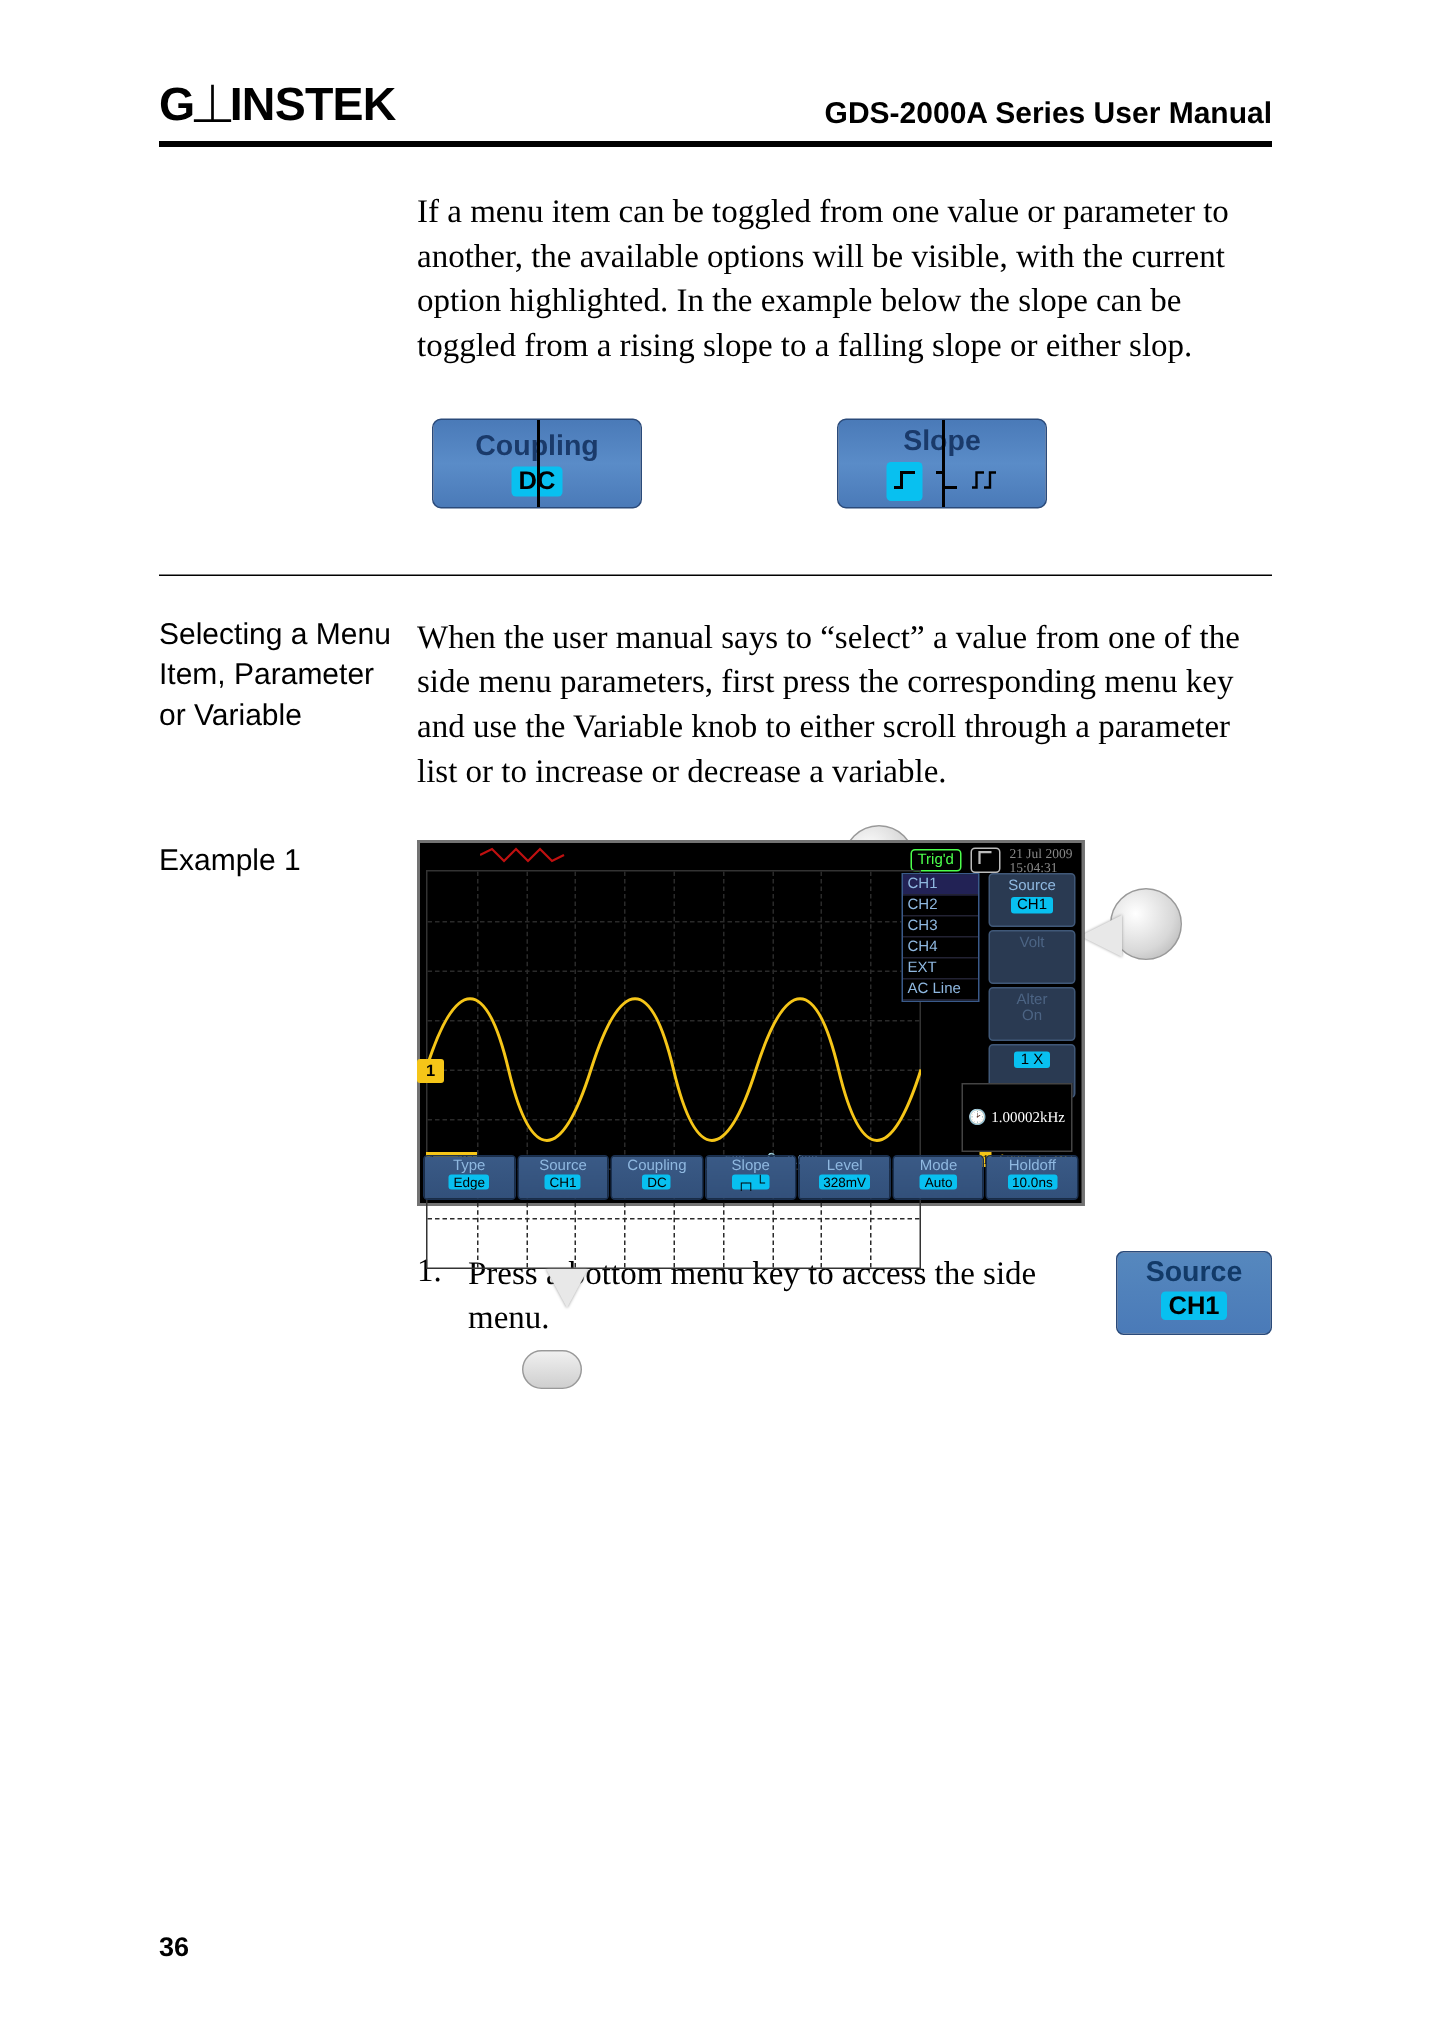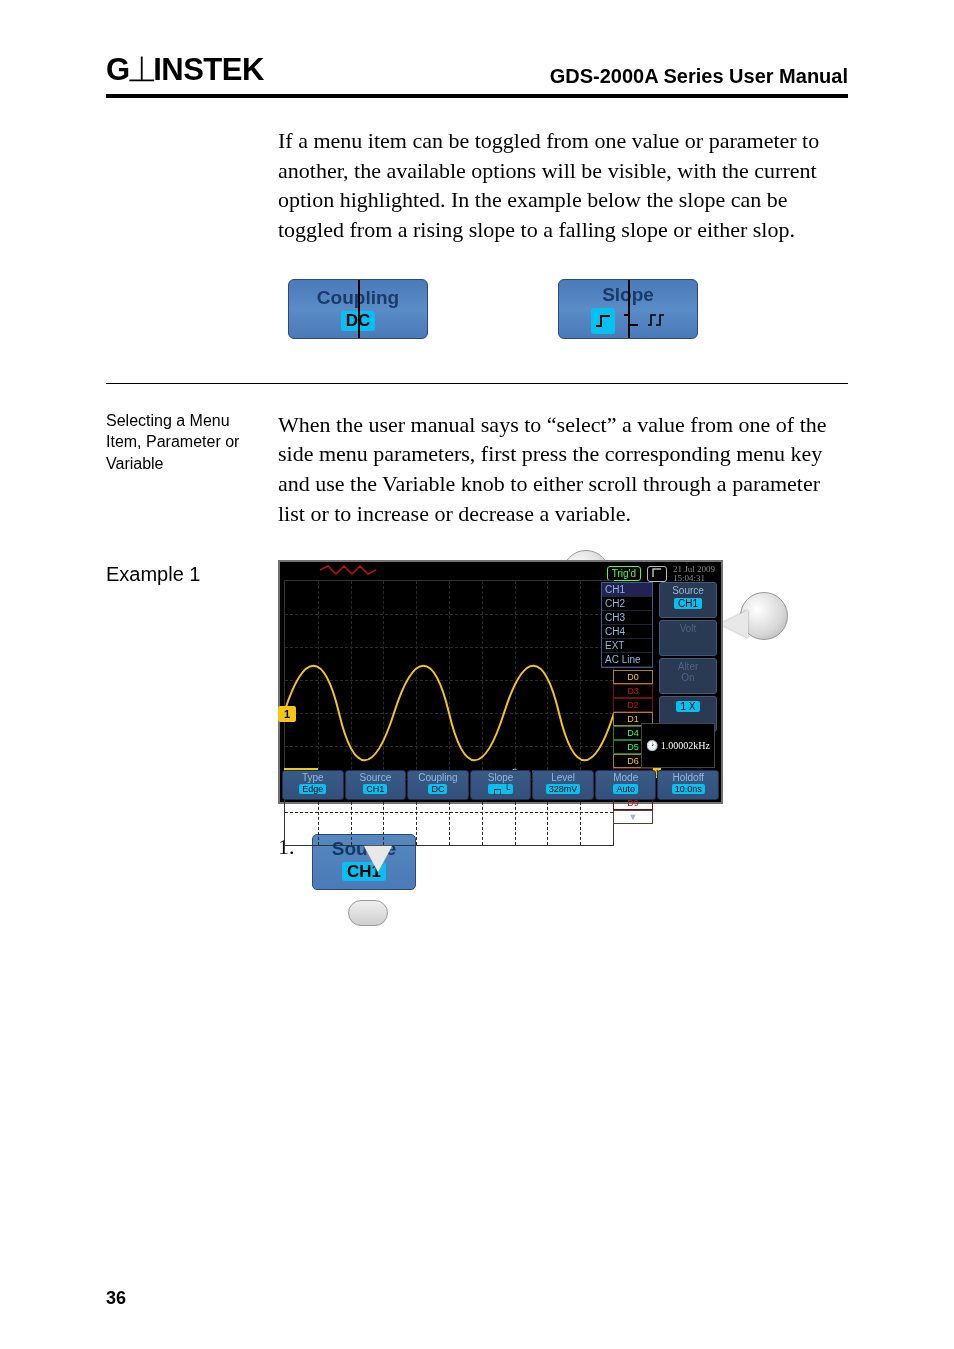--- a/index.html
+++ b/index.html
@@ -96,21 +96,21 @@
     margin: 44px 0 26px 0;
   }
   .row {
     display: flex;
     gap: 12px;
   }
   .row-label {
     width: 160px;
     flex-shrink: 0;
     font-family: 'Segoe UI', Arial, sans-serif;
-    font-size: 16px;
+    font-size: 20px;
     line-height: 1.35;
   }
   .row-body {
     flex: 1;
     font-size: 22px;
     line-height: 1.35;
   }
   .example-label {
     font-family: 'Segoe UI', Arial, sans-serif;
     font-size: 20px;
@@ -465,33 +465,20 @@
       <div class="ch-badge">1</div>
 
       <div class="src-list">
         <div class="sel">CH1</div>
         <div>CH2</div>
         <div>CH3</div>
         <div>CH4</div>
         <div>EXT</div>
         <div>AC Line</div>
       </div>
-      <div class="num-list">
-        <div style="color:#f5c518;border-color:#a58518">D0</div>
-        <div style="color:#c01010;border-color:#701010">D3</div>
-        <div style="color:#c01010;border-color:#701010">D2</div>
-        <div style="color:#f5c518;border-color:#a58518">D1</div>
-        <div style="color:#30ff60;border-color:#208030">D4</div>
-        <div style="color:#30ff60;border-color:#208030">D5</div>
-        <div style="color:#f5c518;border-color:#a58518">D6</div>
-        <div style="color:#c01010;border-color:#701010">D7</div>
-        <div style="color:#f5c518;border-color:#a58518">D8</div>
-        <div style="color:#c01010;border-color:#701010">D9</div>
-        <div class="arrow-down">▼</div>
-      </div>
 
       <div class="side-panel">
         <div class="side-btn">
           <div>Source</div>
           <span class="val">CH1</span>
         </div>
         <div class="side-btn dark">
           <div>Volt</div>
         </div>
         <div class="side-btn dark">
@@ -520,20 +507,21 @@
         <div class="bm"><div>Mode</div><span class="bval">Auto</span></div>
         <div class="bm"><div>Holdoff</div><span class="bval">10.0ns</span></div>
       </div>
     </div>
     <div class="arrow-big down"></div>
     <div class="knob small knob3"></div>
   </div>
 
   <div class="step-row">
     <div class="step-num">1.</div>
+    <div class="step-text">Press a bottom menu key to access the side menu.</div>
     <div class="step-chip">
       <div>Source</div>
       <span class="hl">CH1</span>
     </div>
   </div>
 </div>
 
 <div class="page-num">36</div>
 
 </body></html>

